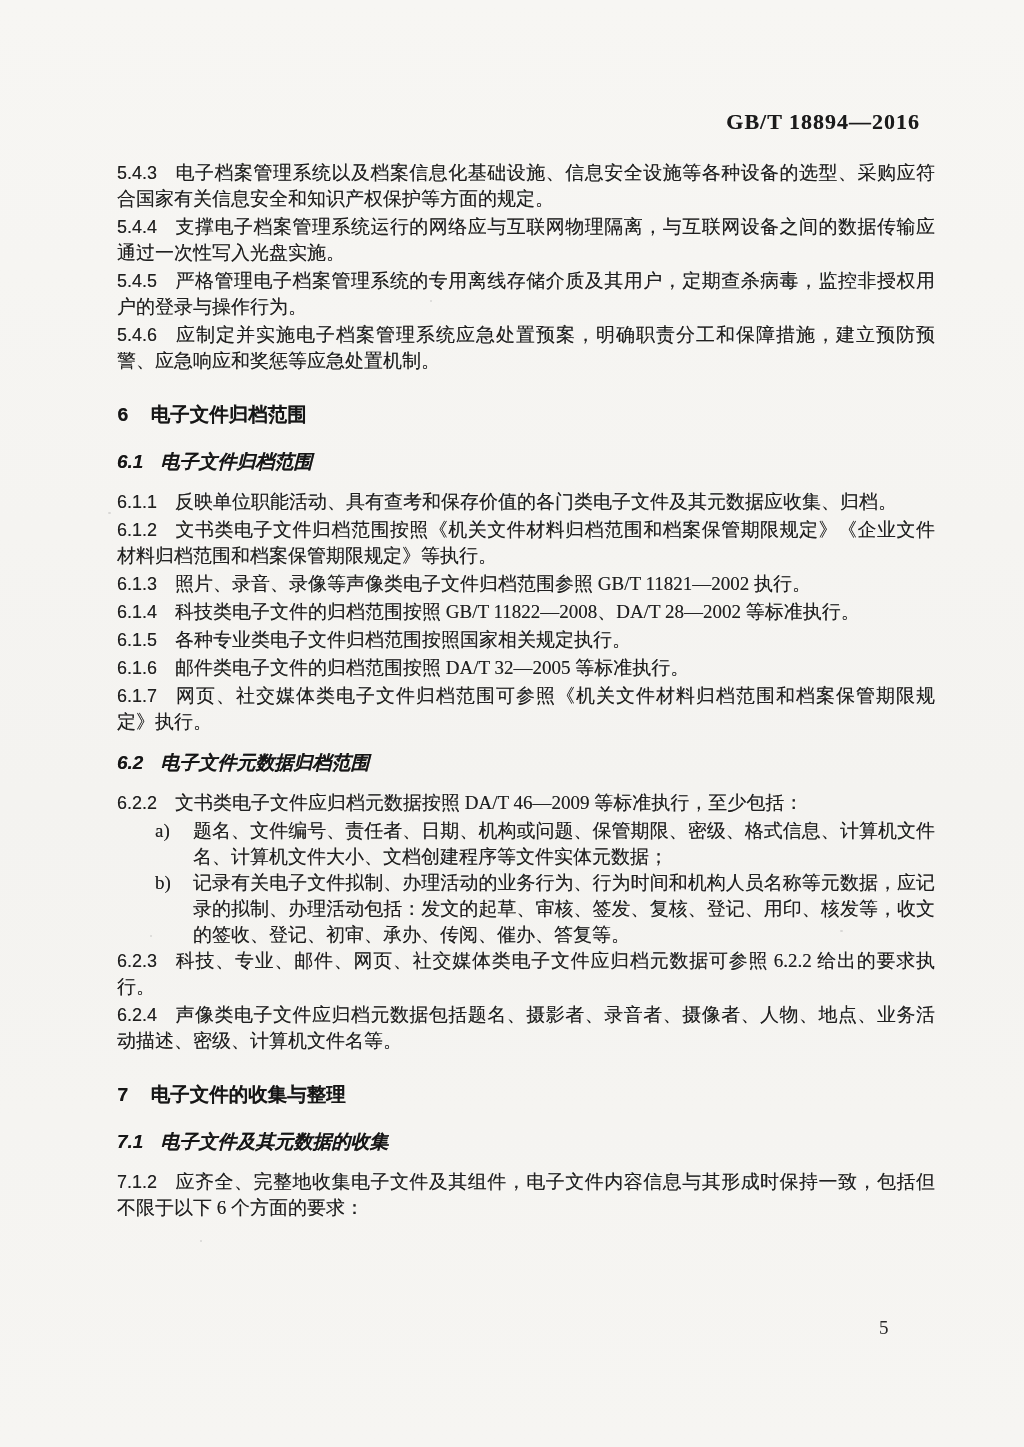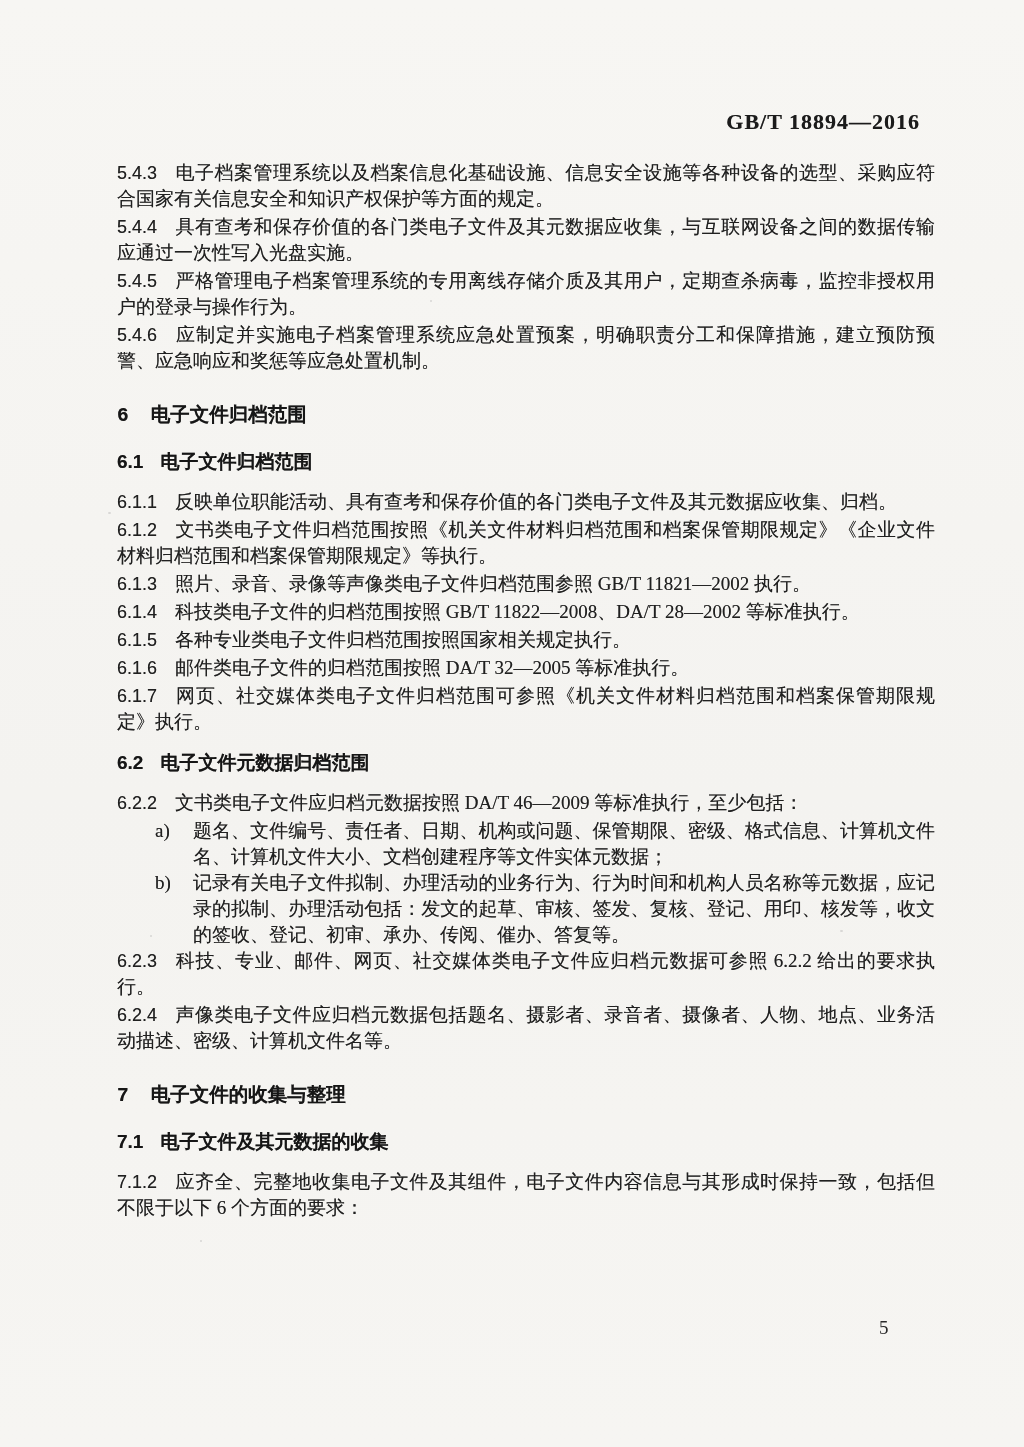--- a/index.html
+++ b/index.html
@@ -60,20 +60,21 @@
     text-shadow: 0 0 0.6px rgba(20,20,20,0.55);
   }
   .section-heading {
     font-family: "Liberation Sans", sans-serif;
     font-weight: bold;
     font-size: 19px;
     line-height: 26px;
     margin: 15px 0 14px 0;
     color: #161616;
     text-shadow: 0 0 0.6px rgba(20,20,20,0.55);
+    font-style: italic;
   }
   .chapter-heading .h-num { margin-right: 22px; }
   .section-heading .h-num { margin-right: 17px; }
   .subitem {
     font-size: 19px;
     line-height: 26px;
     text-align: justify;
     margin: 0;
     padding-left: 76px;
     text-indent: -38px;
@@ -105,21 +106,21 @@
 <body>
 
 <div class="page">
 
   <div class="std-header">GB/T 18894—2016</div>
 
   <div class="content">
 
     <p class="clause"><span class="clause-num">5.4.3</span><span>电子档案管理系统以及档案信息化基础设施、信息安全设施等各种设备的选型、采购应符合国家有关信息安全和知识产权保护等方面的规定。</span></p>
 
-    <p class="clause"><span class="clause-num">5.4.4</span><span>具有查考和保存价值的各门类电子文件及其元数据应收集，与互联网设备之间的数据传输应通过一次性写入光盘实施。</span></p>
+    <p class="clause"><span class="clause-num">5.4.4</span><span>支撑电子档案管理系统运行的网络应与互联网物理隔离，与互联网设备之间的数据传输应通过一次性写入光盘实施。</span></p>
 
     <p class="clause"><span class="clause-num">5.4.5</span><span>严格管理电子档案管理系统的专用离线存储介质及其用户，定期查杀病毒，监控非授权用户的登录与操作行为。</span></p>
 
     <p class="clause"><span class="clause-num">5.4.6</span><span>应制定并实施电子档案管理系统应急处置预案，明确职责分工和保障措施，建立预防预警、应急响应和奖惩等应急处置机制。</span></p>
 
     <h2 class="chapter-heading"><span class="h-num">6</span><span>电子文件归档范围</span></h2>
 
     <h3 class="section-heading"><span class="h-num">6.1</span><span>电子文件归档范围</span></h3>
 
     <p class="clause"><span class="clause-num">6.1.1</span><span>反映单位职能活动、具有查考和保存价值的各门类电子文件及其元数据应收集、归档。</span></p>

